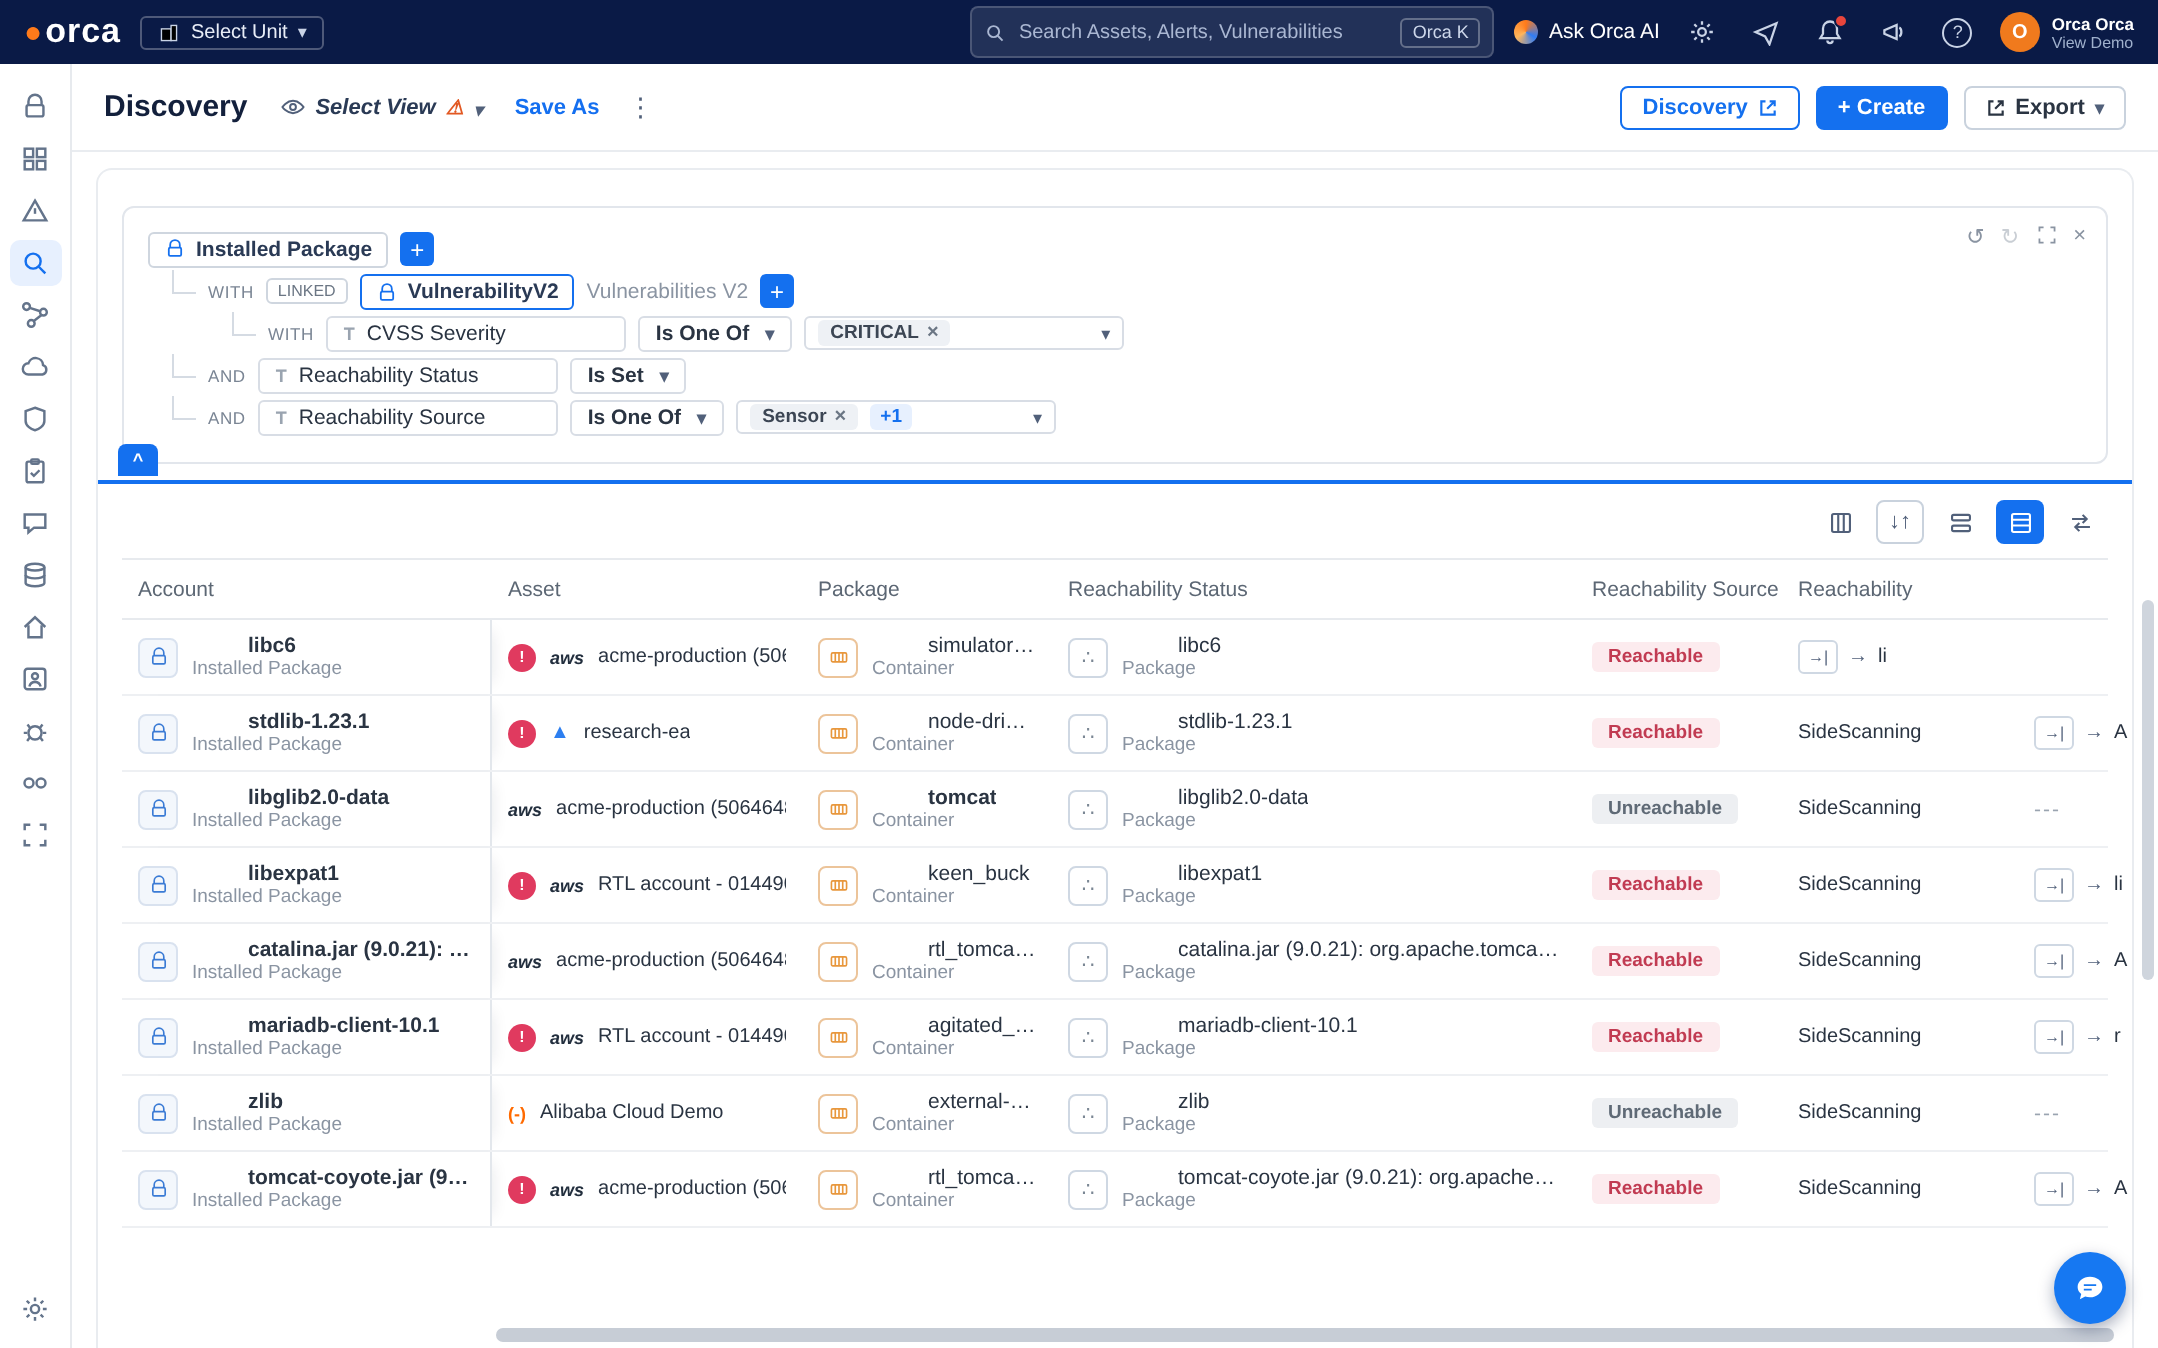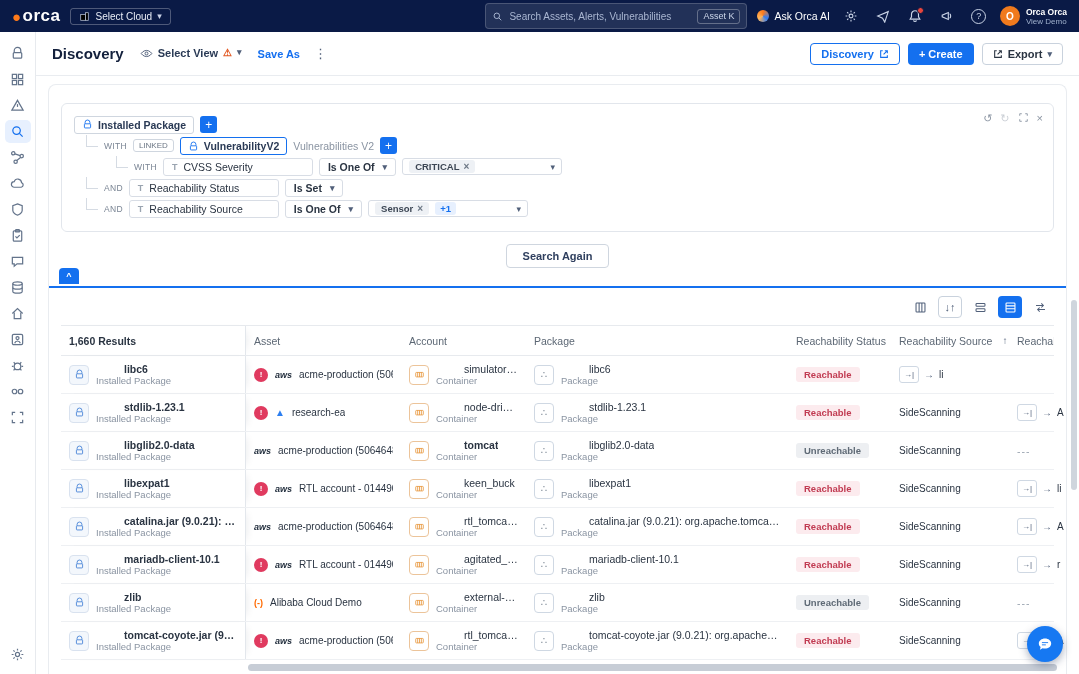--- a/index.html
+++ b/index.html
@@ -31,21 +31,21 @@
   .sb-it { width:26px; height:23px; display:grid; place-items:center; border-radius:5px; cursor:pointer; }
   .sb-it svg { stroke:#64748b; fill:none; stroke-width:1.3; }
   .sb-it.active { background:#e7f0fe; }
   .sb-it.active svg { stroke:#1470ef; }
   .sb-gear { margin-top:auto; }
 
   
   .main { position:absolute; left:36px; top:32px; right:0; bottom:0; overflow:hidden; background:#fff; }
   .page-header { height:44px; display:flex; align-items:center; gap:10px; padding:0 16px; border-bottom:1px solid #e9ecf0; }
   .page-title { font-size:15px; font-weight:bold; color:#13203c; }
-  .view-select { display:flex; align-items:flex-start; gap:5px; font-size:11px; font-weight:bold; color:#2a3a55; cursor:pointer; padding:3px 6px; }
+  .view-select { display:flex; align-items:flex-end; gap:5px; font-size:11px; font-weight:bold; color:#2a3a55; cursor:pointer; padding:3px 6px;font-style:italic; }
   .view-select svg { stroke:#51607a; fill:none; stroke-width:1.2; }
   .warn { color:#e25822; font-size:10px; }
   .chev { font-size:9px; color:#51607a; }
   .link-btn { color:#146ff0; font-size:11px; font-weight:bold; cursor:pointer; }
   .kebab { color:#51607a; font-size:13px; cursor:pointer; padding:0 4px; }
   .ph-right { margin-left:auto; display:flex; align-items:center; gap:8px; }
   .btn { display:flex; align-items:center; gap:5px; font-size:11px; font-weight:bold; border-radius:4px; padding:4px 10px; cursor:pointer; border:1px solid transparent; }
   .btn svg { fill:none; stroke-width:1.3; }
   .btn-outline-blue { border-color:#1470ef; color:#1470ef; background:#fff; }
   .btn-outline-blue svg { stroke:#1470ef; }
@@ -138,31 +138,31 @@
 <div class="topbar">
   <div class="logo">
       <span class="o-dot">●</span>
       <span>orca</span>
     </div>
   <div class="tb-chip">
     <svg width="11" height="11" viewBox="0 0 16 16">
         <rect x="2.5" y="5" width="7" height="8.5"></rect>
         <rect x="9.5" y="2.5" width="4" height="11"></rect>
       </svg>
-    <span>Select Cloud</span>
+    <span>Select Unit</span>
     <span class="chev" style="color:#c9d3e6">▾</span>
   </div>
 
   <div class="tb-search">
     <svg width="11" height="11" viewBox="0 0 16 16" fill="none" stroke="#aab7d2" stroke-width="1.4">
         <circle cx="7" cy="7" r="4"></circle>
         <line x1="10" y1="10" x2="13.5" y2="13.5"></line>
       </svg>
     <input placeholder="Search Assets, Alerts, Vulnerabilities" style="">
-    <span class="tb-kbd">Asset K</span>
+    <span class="tb-kbd">Orca K</span>
   </div>
 
   <div class="ask-ai">
     <span class="ai-dot"></span>
     <span>Ask Orca AI</span>
   </div>
 
   <div class="tb-ic">
       <svg width="14" height="14" viewBox="0 0 16 16">
         <circle cx="8" cy="8" r="2.2"></circle>
@@ -425,23 +425,20 @@
           <span class="v-chip">
               <span>Sensor</span>
               <span class="x">×</span>
             </span>
           <span class="v-more">+1</span>
           <span class="chev">▾</span>
         </span>
       </div>
     </div>
 
-    <div class="search-again-row">
-      <button class="search-again">Search Again</button>
-    </div>
 
     <div class="divider">
       <span class="collapse-btn">^</span>
     </div>
 
     <div class="t-toolbar">
       <span class="tt-ic">
           <svg width="13" height="13" viewBox="0 0 16 16">
             <rect x="2.5" y="2.5" width="11" height="11" rx="1"></rect>
             <path d="M6.3 2.5v11M9.7 2.5v11"></path>
@@ -462,23 +459,22 @@
         </span>
       <span class="tt-ic">
           <svg width="13" height="13" viewBox="0 0 16 16">
             <path d="M2.5 5.5h9M9 3l2.5 2.5L9 8M13.5 10.5h-9M7 8 4.5 10.5 7 13"></path>
           </svg>
         </span>
     </div>
 
     <div class="tbl">
       <div class="thead">
-        <span class="cell first res-count">1,660 Results</span>
+        <span class="cell">Account</span>
         <span class="cell">Asset</span>
-        <span class="cell">Account</span>
         <span class="cell">Package</span>
         <span class="cell">Reachability Status</span>
         <span class="cell">
             <span>Reachability Source</span>
             <span class="sort-ar">↑</span>
           </span>
         <span class="cell">Reachability</span>
       </div>
       <div id="rows">
   <div class="trow">

